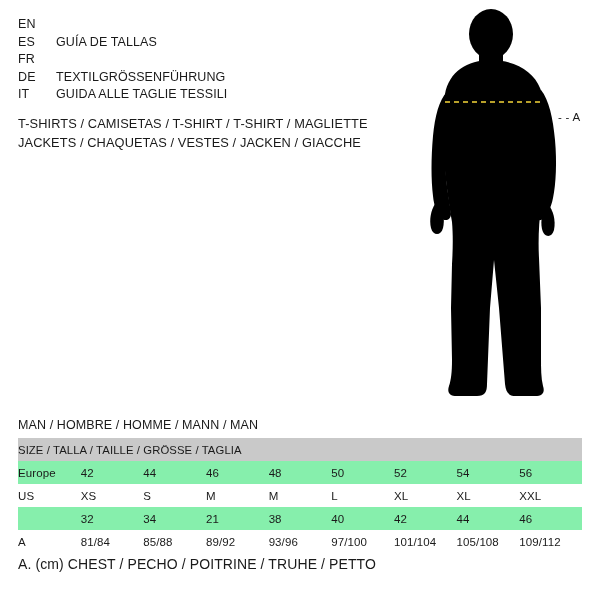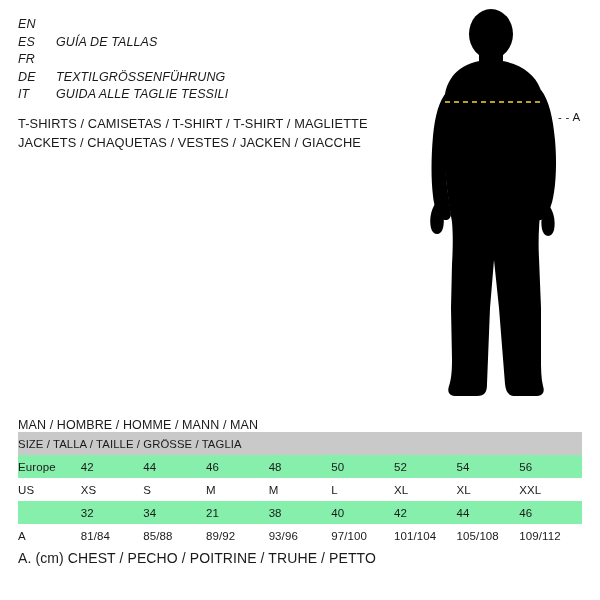--- a/index.html
+++ b/index.html
@@ -20,21 +20,20 @@
     width: 600px;
     height: 600px;
   }
 
   
   .lang-block {
     position: absolute;
     left: 18px;
     top: 16px;
     width: 330px;
-    font-style: italic;
   }
   .lang-row {
     display: flex;
     align-items: baseline;
     line-height: 17.5px;
     font-size: 12.5px;
     letter-spacing: 0.1px;
   }
   .lang-code {
     width: 38px;
@@ -84,20 +83,21 @@
   .table-area {
     position: absolute;
     left: 18px;
     top: 418px;
     width: 564px;
   }
   .man-title {
     font-size: 12.5px;
     letter-spacing: 0.1px;
     color: #1a1a1a;
+    margin-bottom: 6px;
     white-space: nowrap;
   }
   table.size-table {
     border-collapse: collapse;
     width: 564px;
     table-layout: fixed;
     font-size: 11.5px;
   }
   table.size-table td {
     padding: 3px 12px 3px 0;

